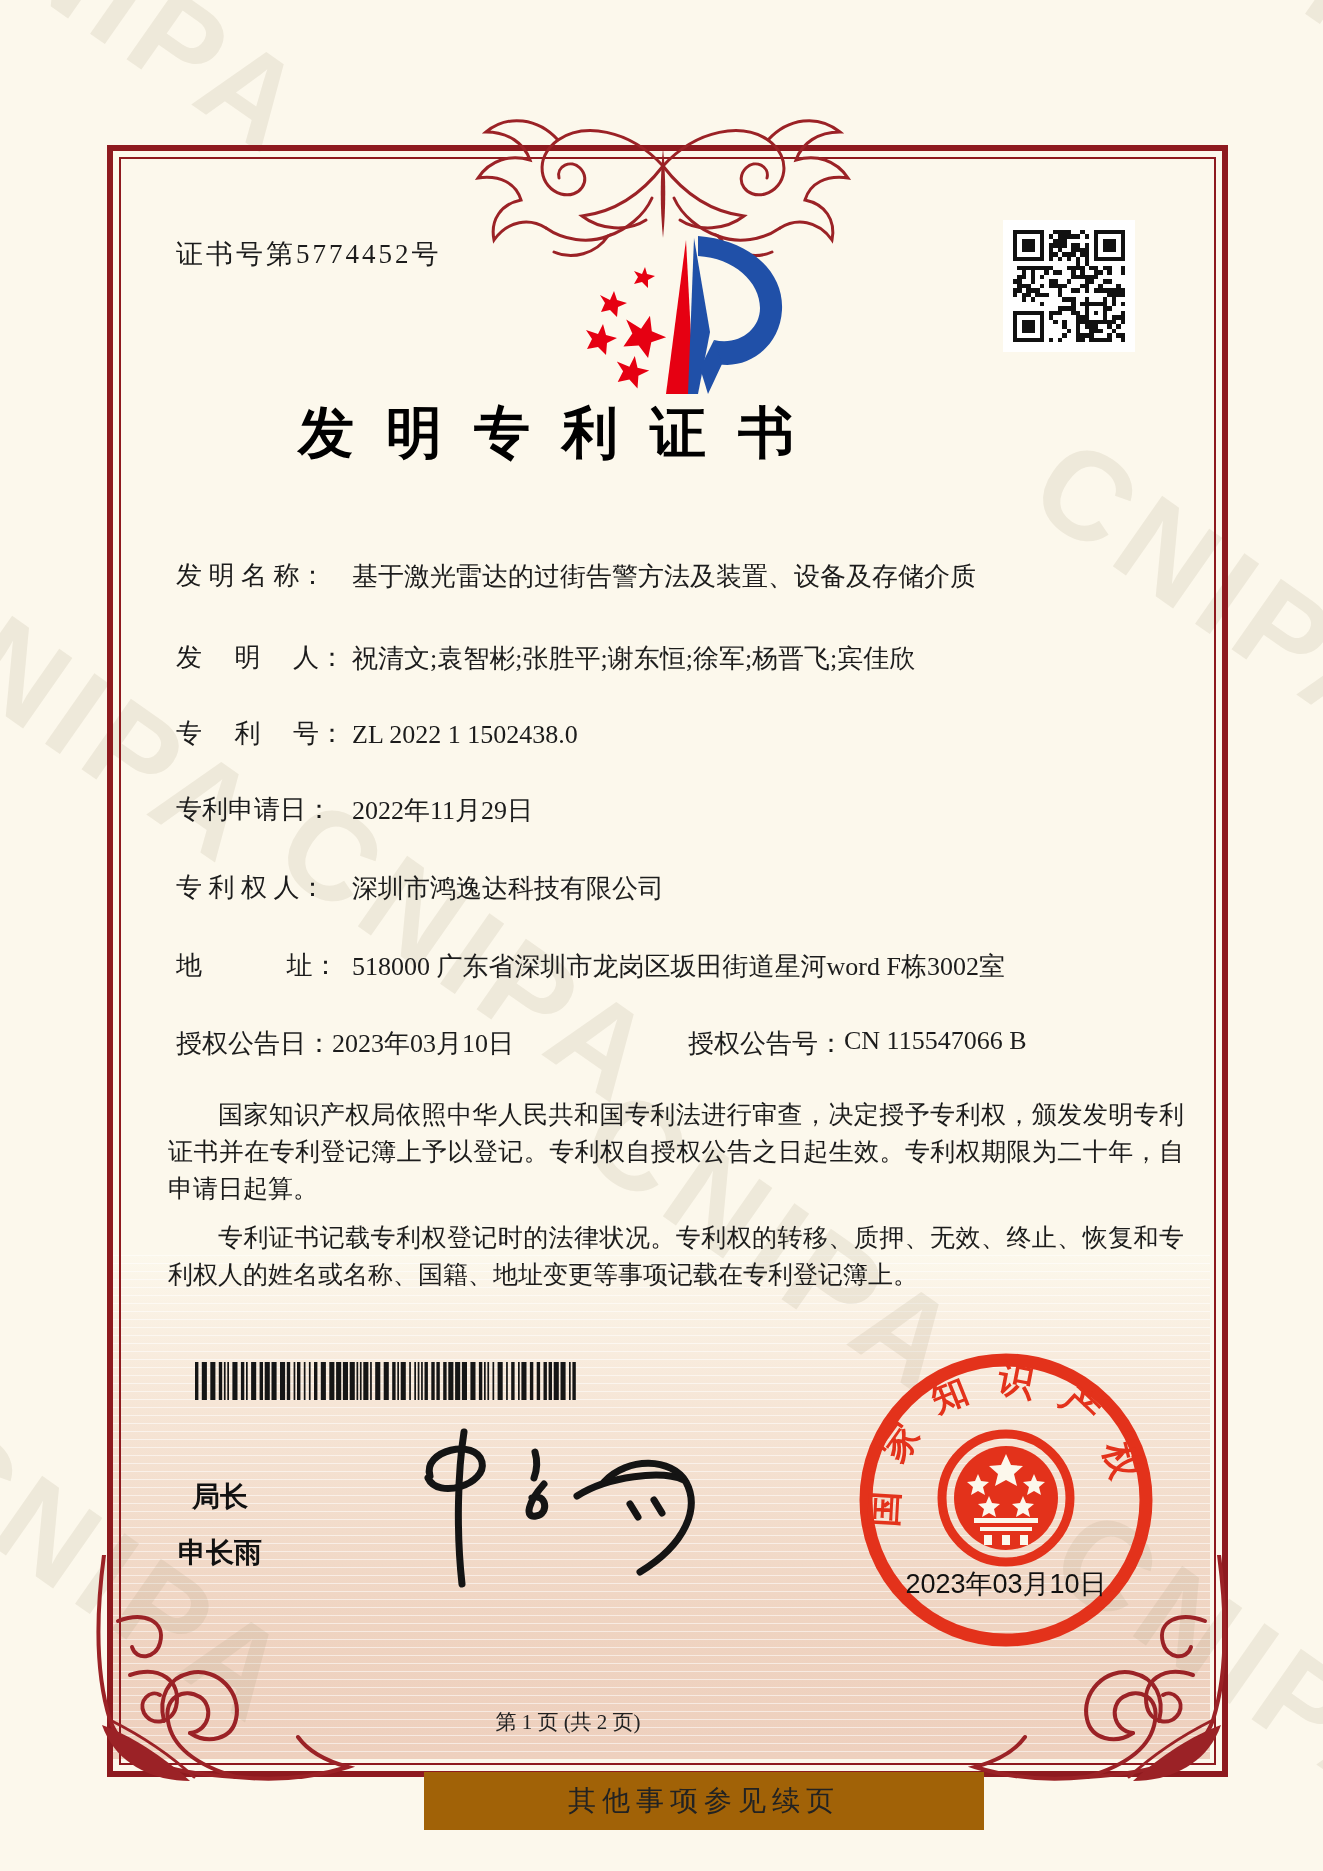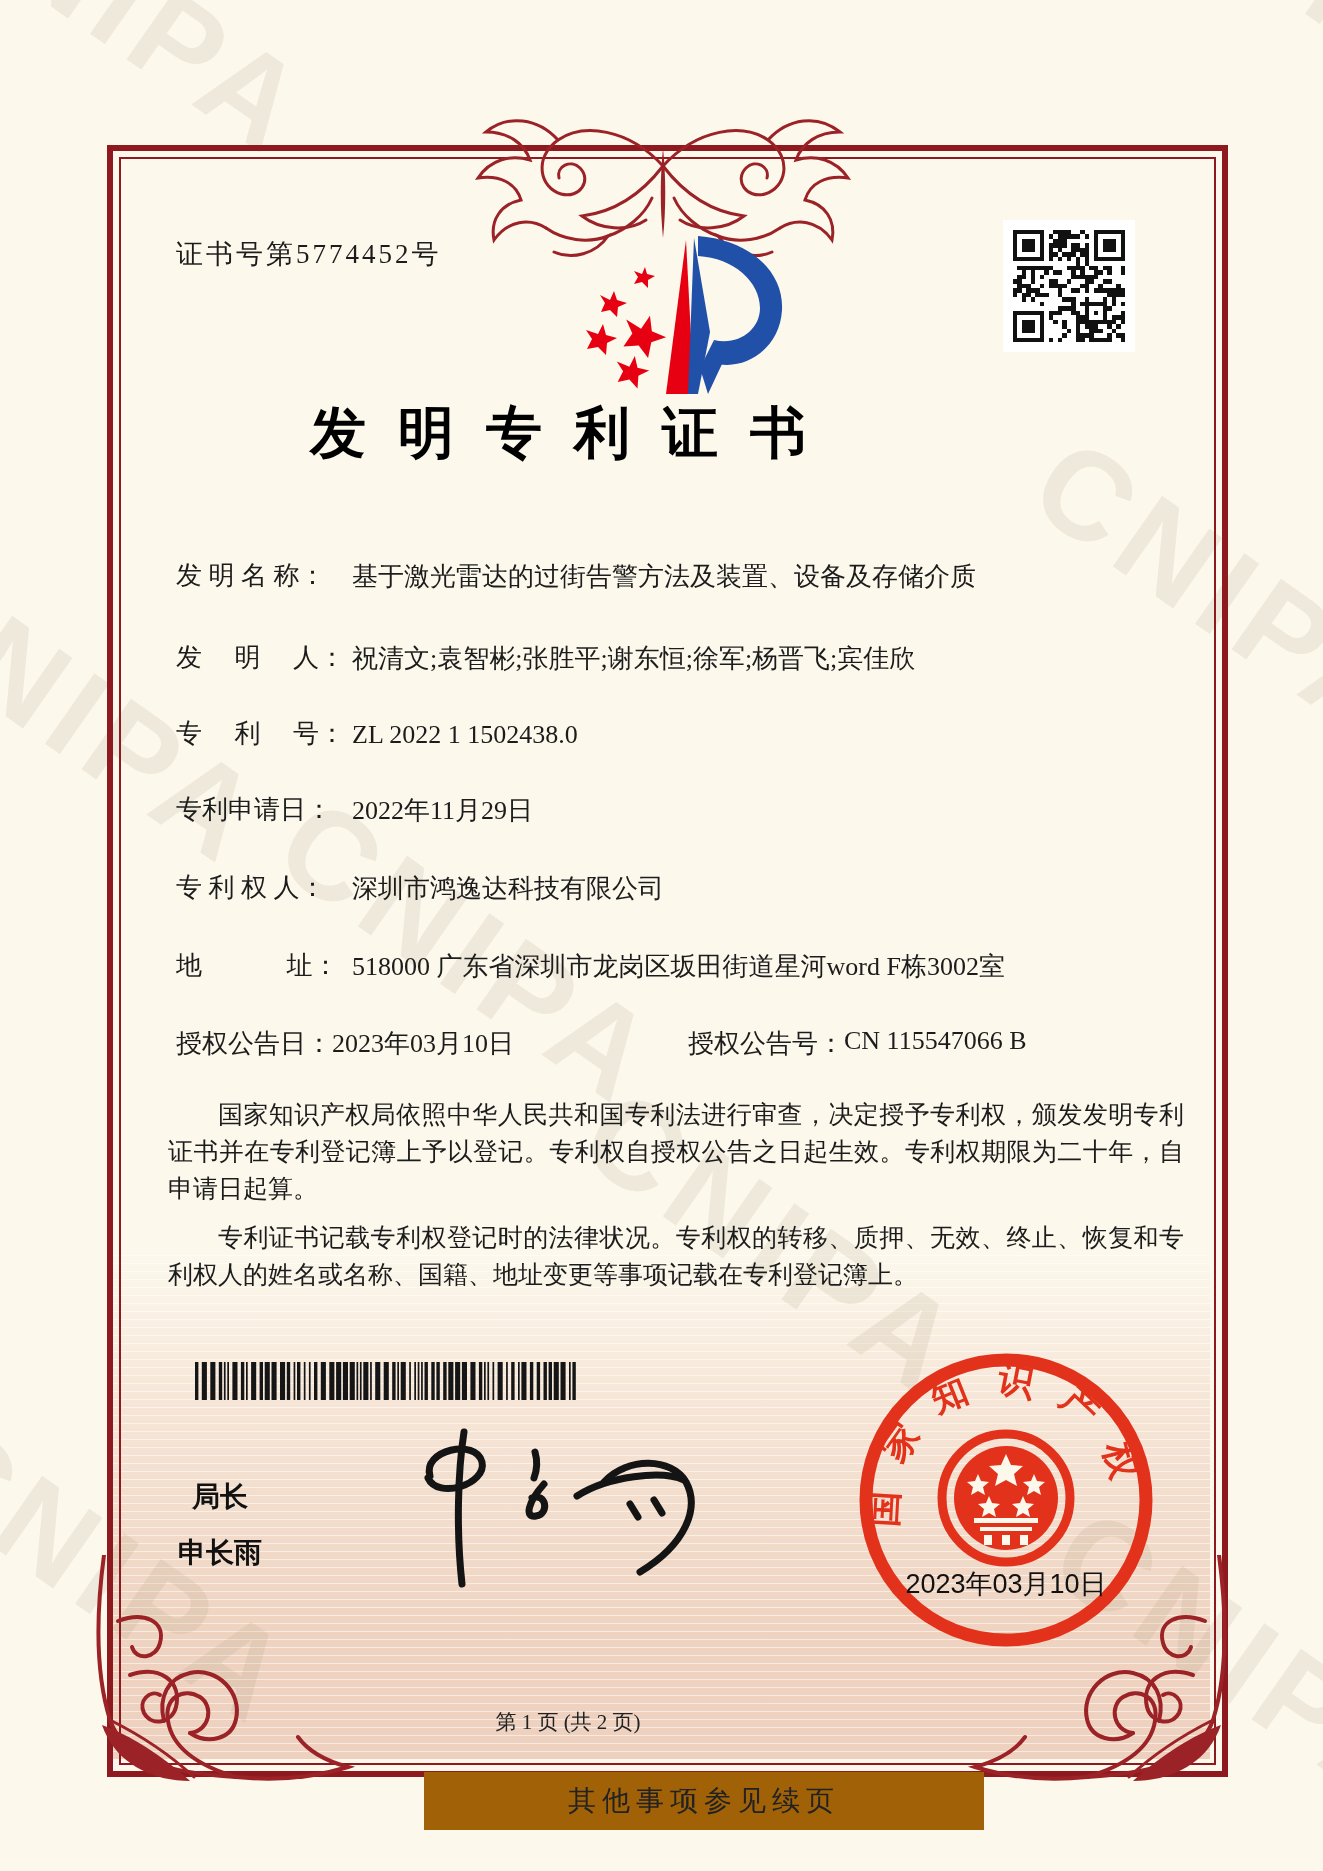--- a/index.html
+++ b/index.html
@@ -25,21 +25,21 @@
   .frame-inner{position:absolute;left:6px;top:6px;right:6px;bottom:6px;
       border:2px solid #8e1a1f;}
   .ornament{position:absolute;z-index:4;}
 
   
   .content{position:absolute;inset:0;z-index:5;}
   .cert-no{position:absolute;left:176px;top:236px;font-size:27px;letter-spacing:3px;}
   .logo{position:absolute;left:570px;top:212px;}
   .qr-wrap{position:absolute;left:1003px;top:220px;width:132px;height:132px;background:#fff;}
   .qr-wrap svg{position:absolute;left:10px;top:10px;}
-  .title{position:absolute;left:16px;width:1084px;top:396px;text-align:center;
+  .title{position:absolute;left:4px;width:1084px;top:396px;text-align:center;
       font-size:56px;font-weight:bold;letter-spacing:32px;text-indent:32px;color:#000;}
 
   .field-row{position:absolute;left:176px;display:flex;font-size:26px;}
   .field-label{width:176px;flex:0 0 auto;white-space:nowrap;}
   .field-value{width:740px;line-height:37px;}
   .grant-row{position:absolute;left:176px;top:1026px;display:flex;font-size:26px;}
   .grant-date-label{white-space:nowrap;}
   .grant-date-value{width:268px;}
   .grant-no-label{white-space:nowrap;margin-left:88px;}
 

